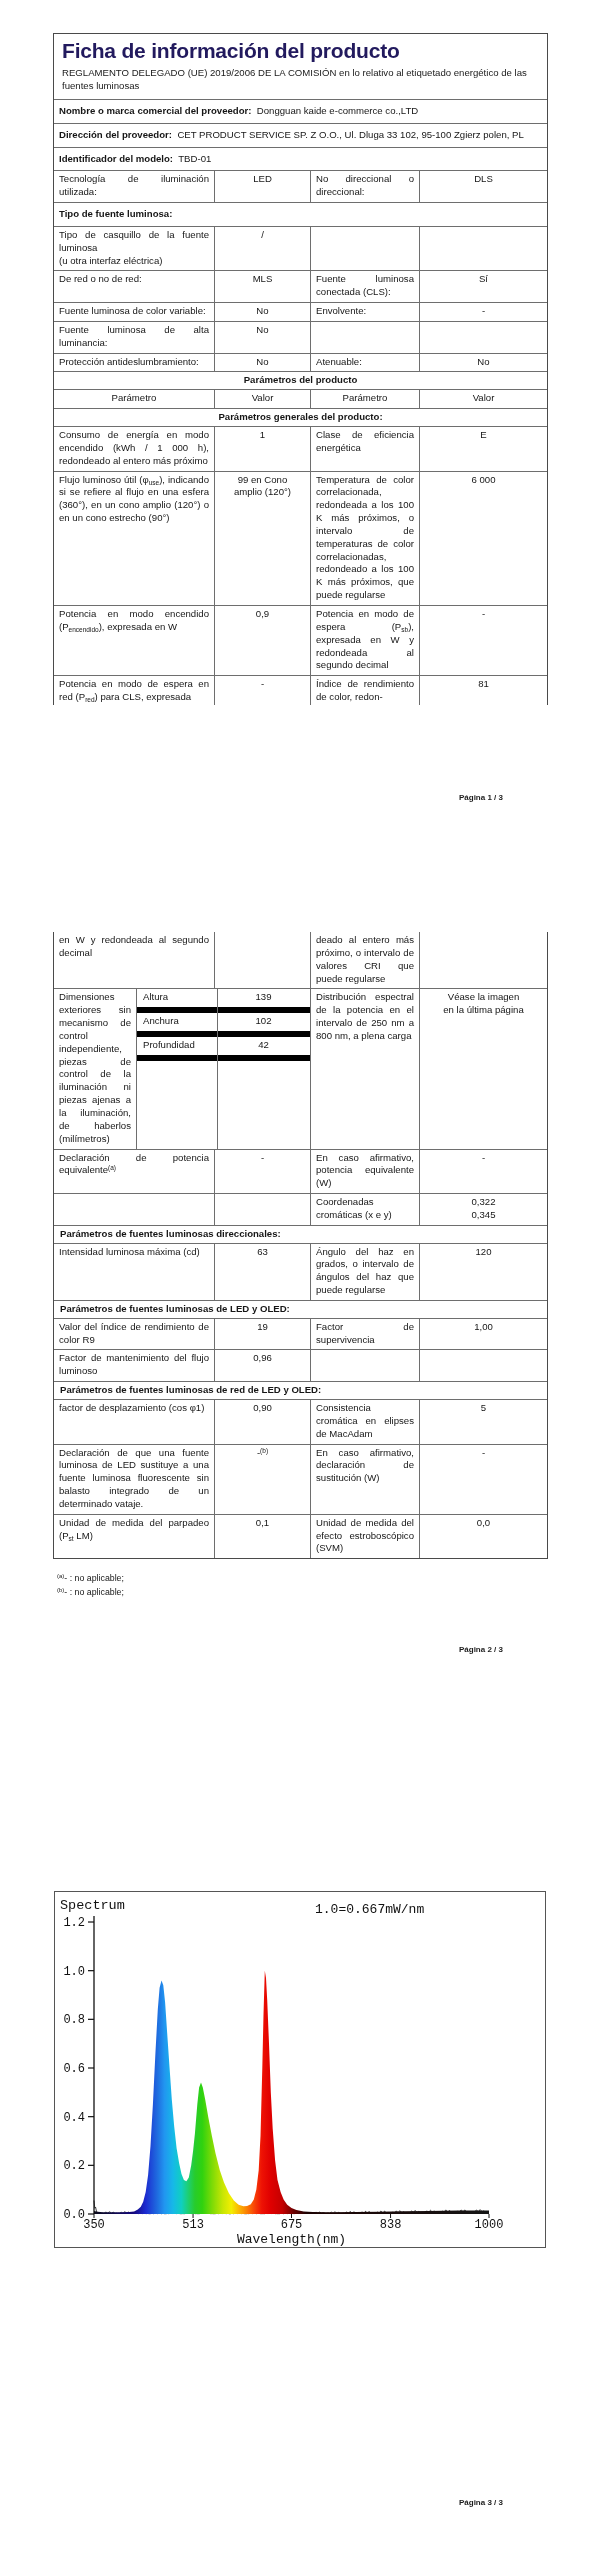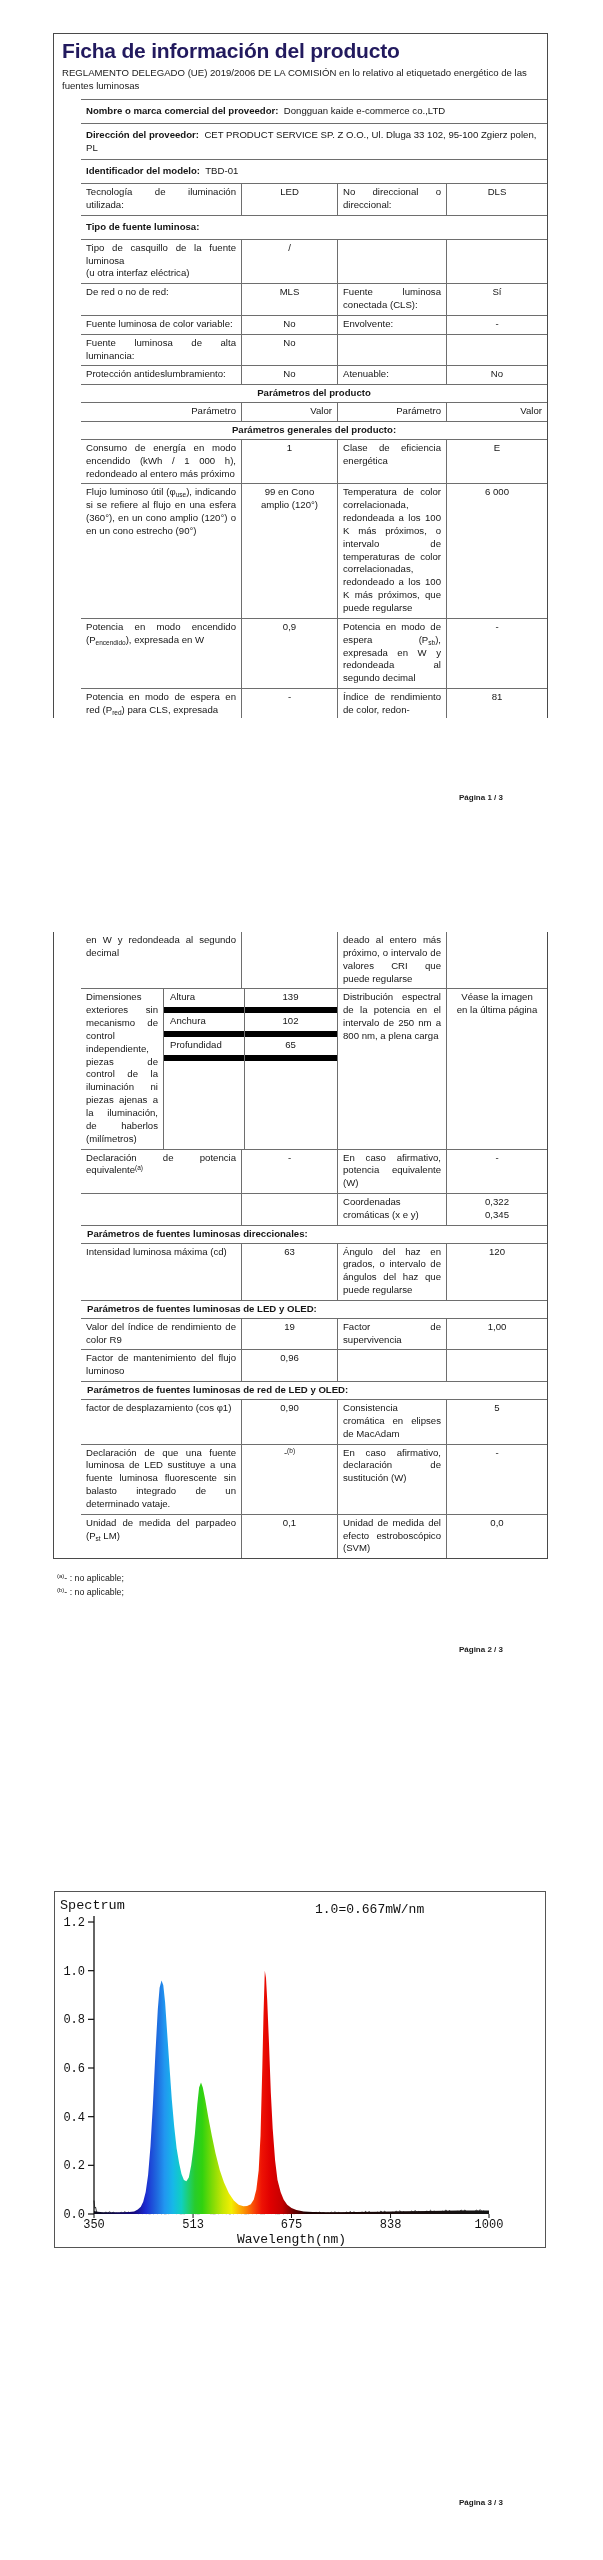--- a/index.html
+++ b/index.html
@@ -7,33 +7,33 @@
         font-family:"Liberation Sans",sans-serif;color:#161616;}
   
   .tbl{position:absolute;left:53px;width:495px;box-sizing:border-box;
        border:1.4px solid #4a4a4a;background:#fff;font-size:9.6px;line-height:1.34;}
   #table1{top:33px;border-bottom:none;}
   #table2{top:932px;border-top:none;}
   .titleblock{padding:5px 8px 6px 8px;}
   .titleblock h1{margin:0 0 4px 0;font-size:21px;line-height:1.15;letter-spacing:-0.2px;
        font-weight:bold;color:#221a5e;}
   .titleblock p{margin:0;font-size:9.6px;color:#1a1a1a;}
-  .row{border-top:1px solid #6e6e6e;margin-left:27px;}
+  .row{border-top:1px solid #6e6e6e;}
   #t2rows .row:first-child{border-top:none;}
   .row.info{padding:5px 5px;}
   .row.info .lbl{font-weight:bold;}
   .row.section{font-weight:bold;padding:2px 6px;}
   .row.section.center{text-align:center;}
   .row.grid{display:grid;grid-template-columns:160px 96px 109px auto;}
   .cell{padding:2px 5px 3px 5px;border-left:1px solid #6e6e6e;box-sizing:border-box;overflow:hidden;}
   .row.grid .cell:first-child,.row.dims .cell:first-child{border-left:none;}
   .c1{text-align:justify;}
   .c3{text-align:justify;}
   .c2,.c4{text-align:center;}
-  .row.hdr .c1,.row.hdr .c2,.row.hdr .c3,.row.hdr .c4{text-align:right;}
+  .row.hdr .c1,.row.hdr .c2,.row.hdr .c3,.row.hdr .c4{text-align:center;}
   .row.cut .cell{padding-bottom:1px;}
   sub,sup{font-size:0.68em;line-height:0;}
   sup{vertical-align:0.5em;}
   sub{vertical-align:-0.25em;}
   
   .row.dims{display:grid;grid-template-columns:82px 174px 109px auto;}
   .dcl{text-align:justify;padding:2px 5px 3px 5px;}
   .dimtbl{position:relative;border-left:1px solid #6e6e6e;display:flex;flex-direction:column;}
   .dimrow{display:grid;grid-template-columns:80px auto;border-bottom:6px solid #000000;}
   .dimname{padding:2px 5px 3px 6px;}
@@ -150,21 +150,21 @@
             <div class="dimrow">
               <div class="dimname">Altura</div>
               <div class="dimval">139</div>
             </div>
             <div class="dimrow">
               <div class="dimname">Anchura</div>
               <div class="dimval">102</div>
             </div>
             <div class="dimrow">
               <div class="dimname">Profundidad</div>
-              <div class="dimval">65</div>
+              <div class="dimval">42</div>
             </div>
             <i class="vline"></i>
           </div>
           <div class="cell c3">Distribución espectral de la potencia en el intervalo de 250 nm a 800 nm, a plena carga</div>
           <div class="cell c4">Véase la imagen<br>en la última página</div>
         </div>
         <div class="row grid">
           <div class="cell c1">Declaración de potencia equivalente<sup>(a)</sup></div>
           <div class="cell c2">-</div>
           <div class="cell c3">En caso afirmativo, potencia equivalente (W)</div>

